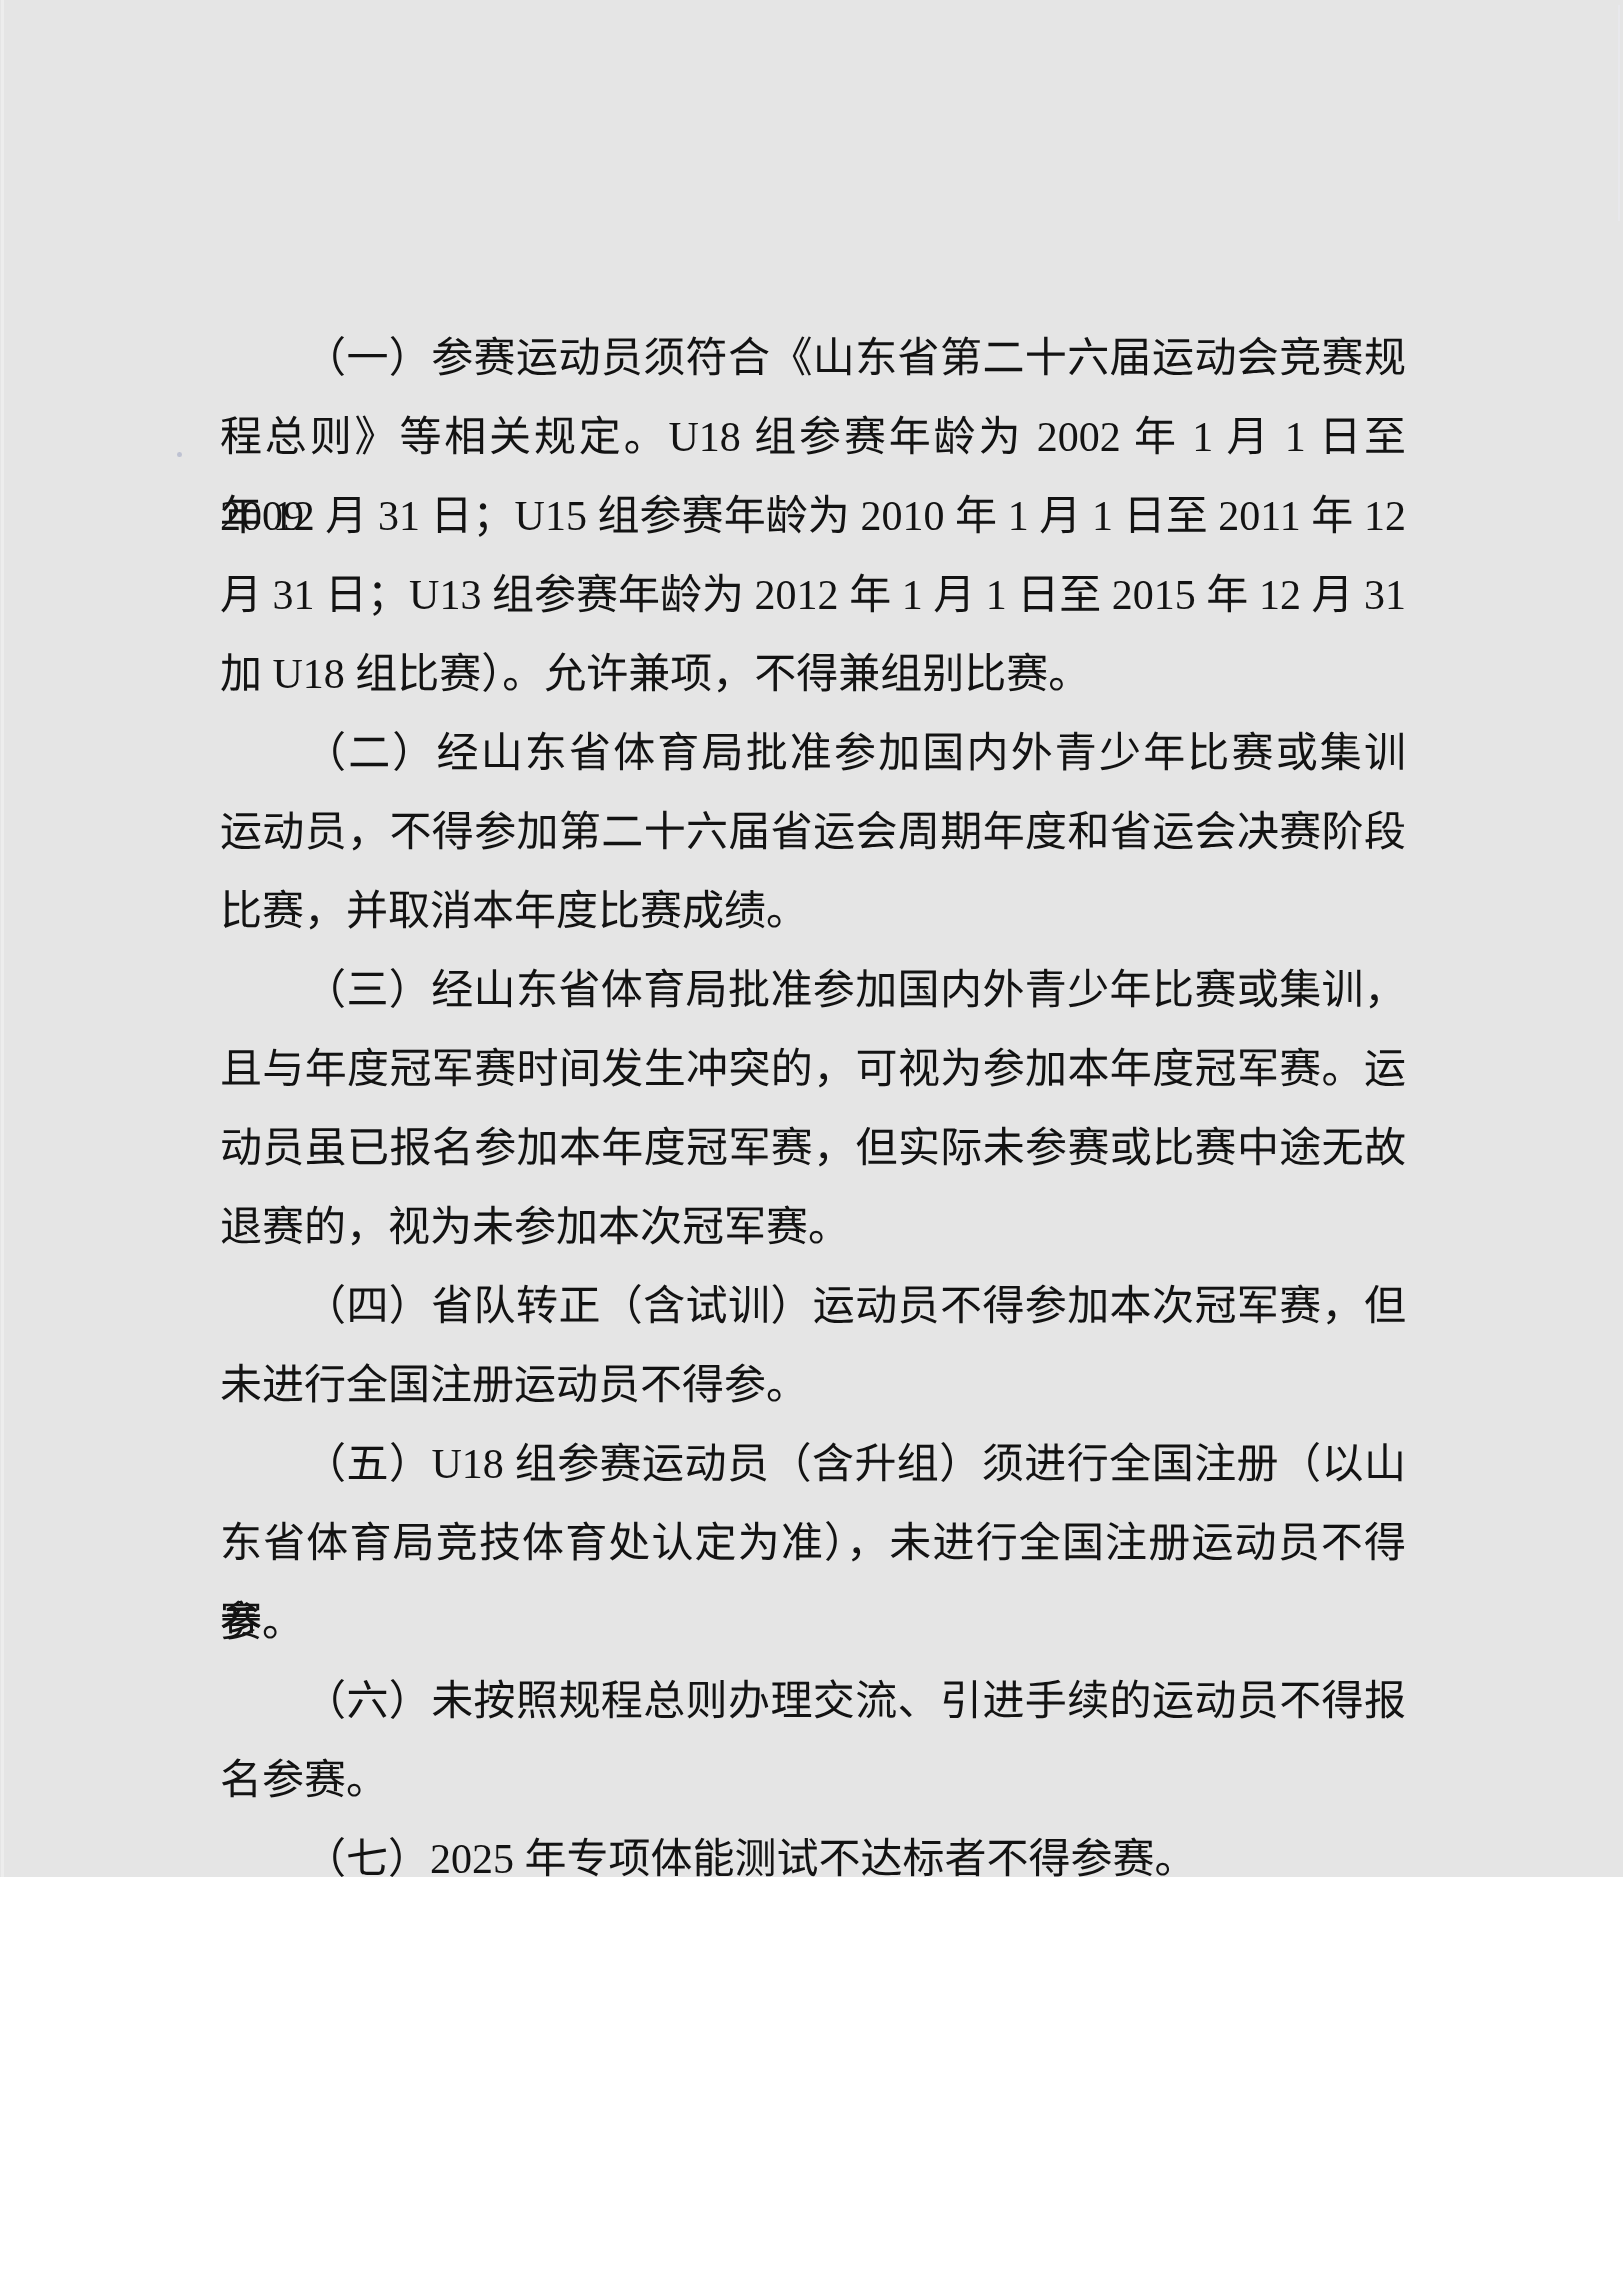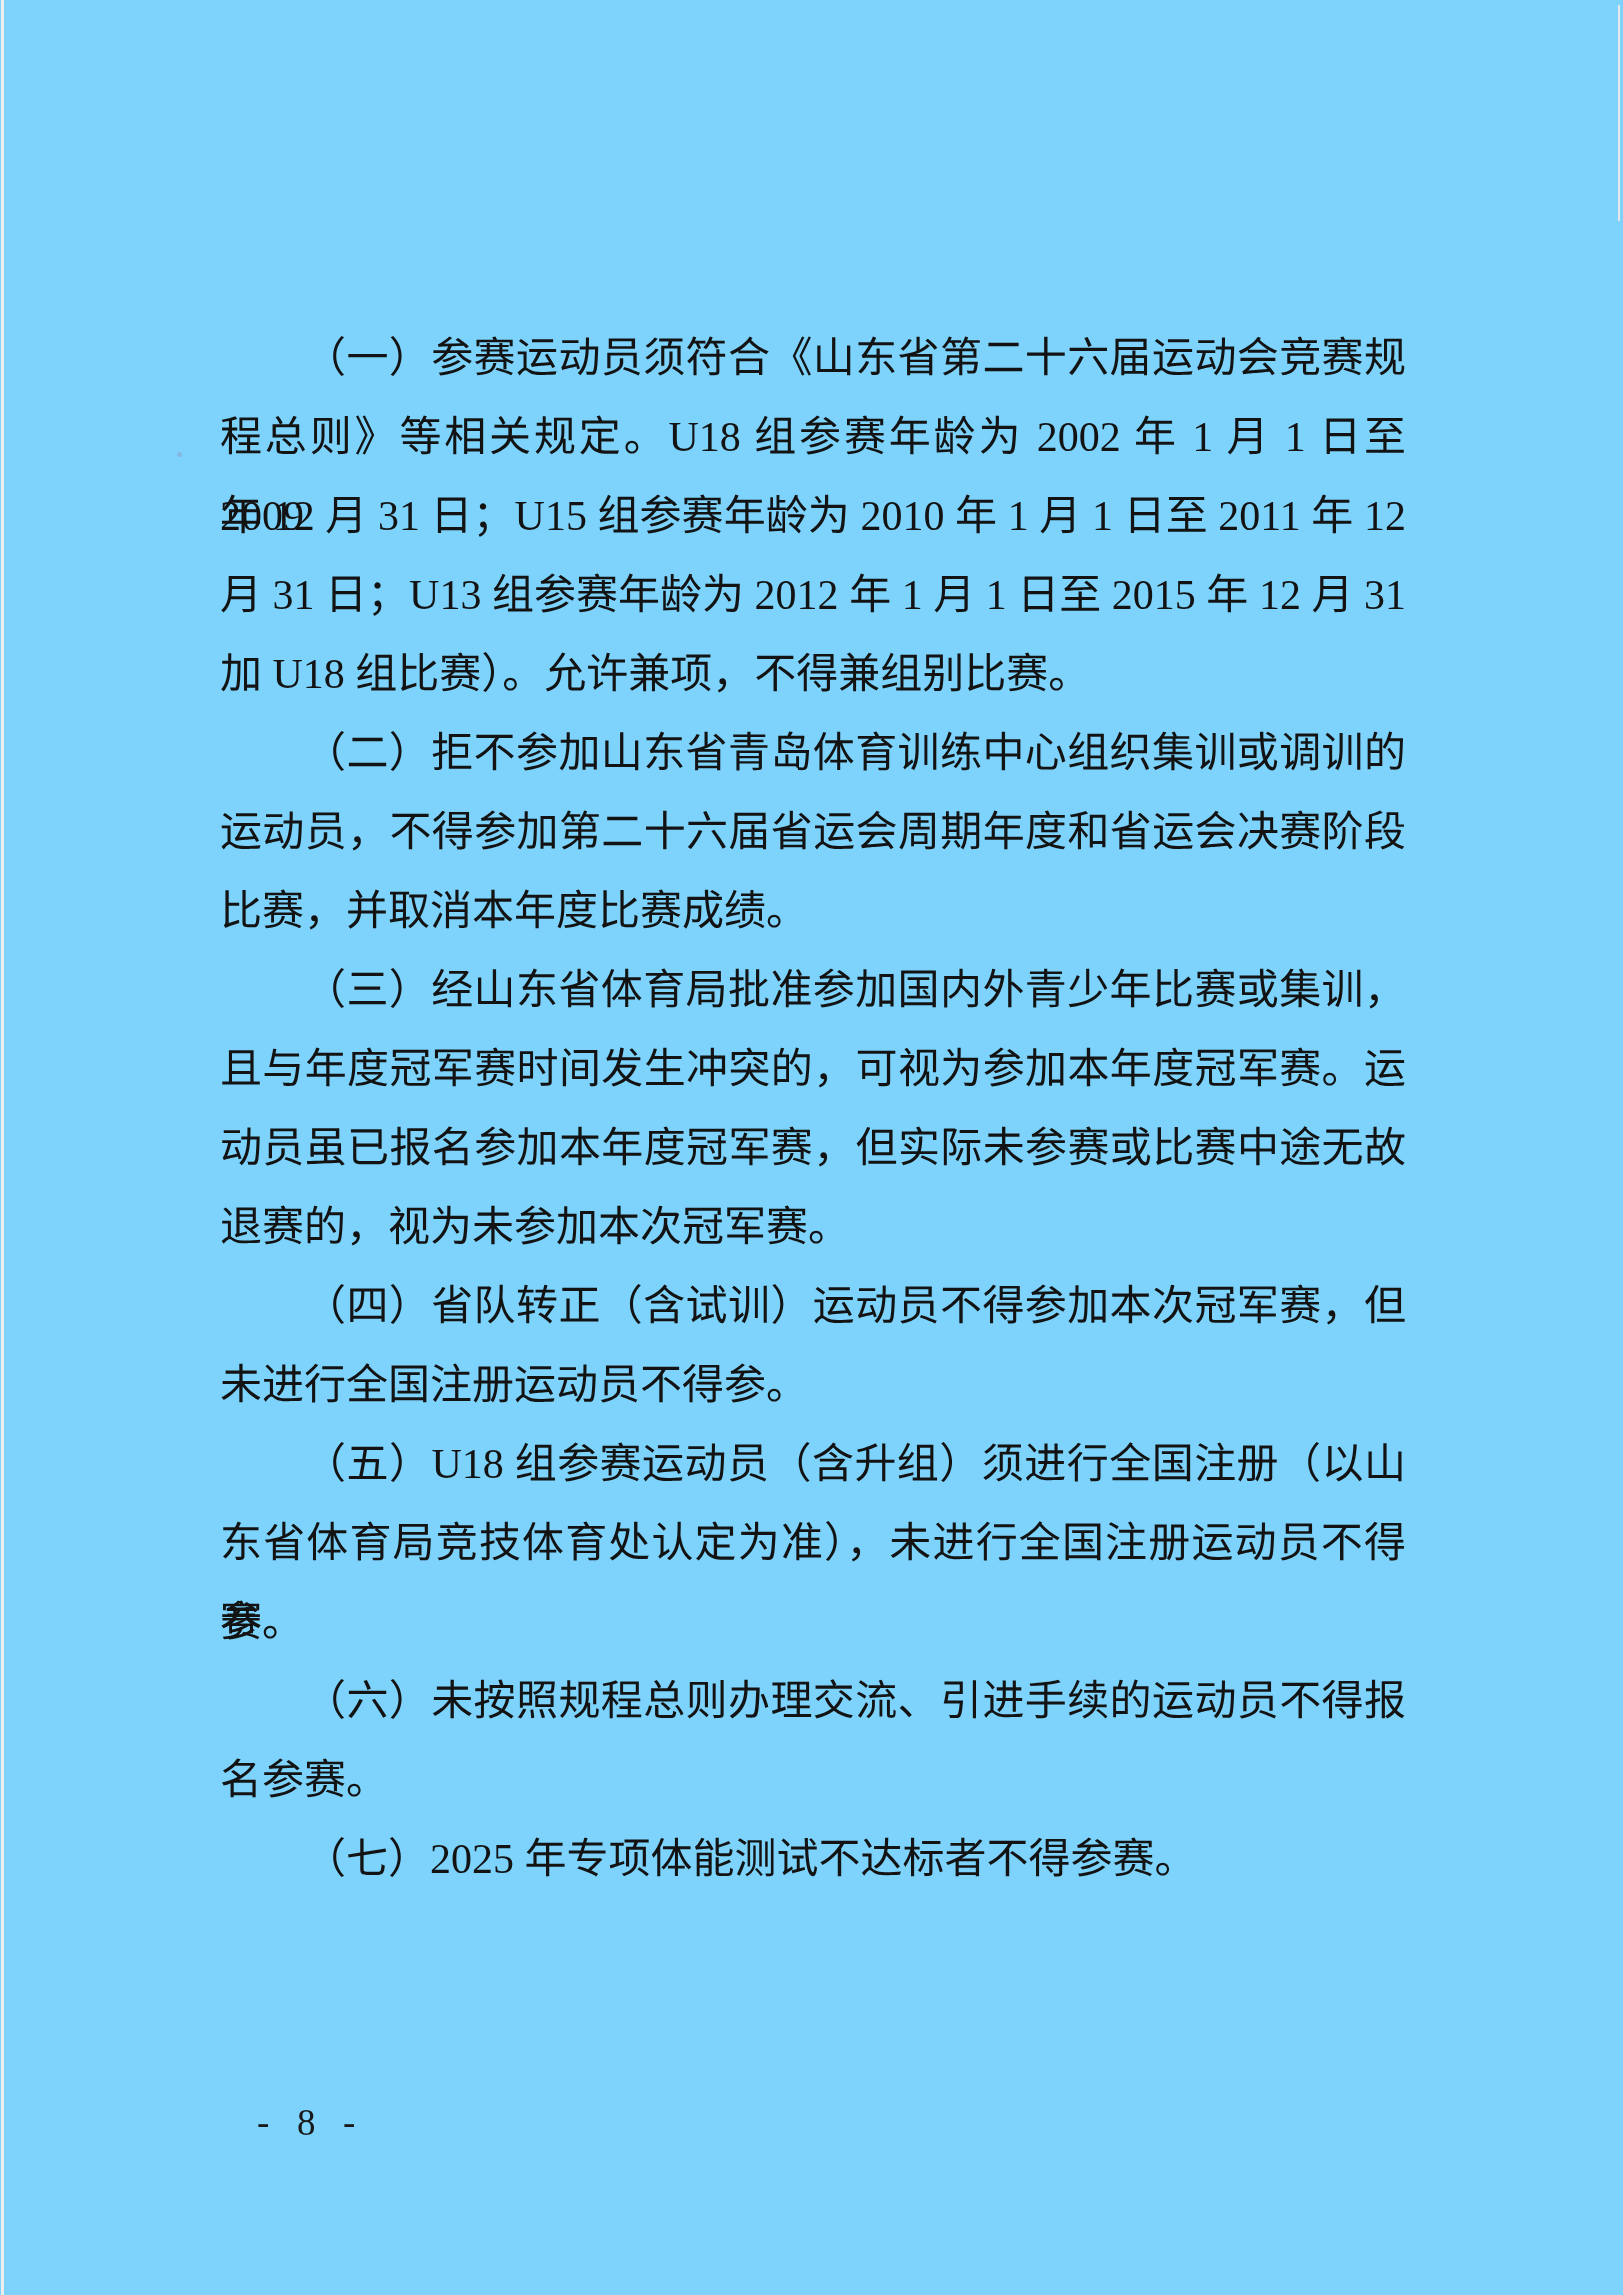--- a/index.html
+++ b/index.html
@@ -3,22 +3,22 @@
 <meta charset="utf-8">
 <style>
   html, body {
     margin: 0;
     padding: 0;
     background: #ffffff;
   }
   .page {
     position: relative;
     width: 1623px;
-    height: 2295px;
-    background: #7dd3fc;
+    height: 1877px;
+    background: #e5e5e5;
     overflow: hidden;
     font-family: "Liberation Serif", "DejaVu Serif", serif;
     color: #131313;
   }
   
   .scan-edge-left {
     position: absolute;
     left: 1.3px; top: 0;
     width: 2.6px; height: 2295px;
     background: #ededed;
@@ -84,21 +84,21 @@
 
     <div class="para">
       <div class="line justify indent">（一）参赛运动员须符合《山东省第二十六届运动会竞赛规</div>
       <div class="line justify">程总则》等相关规定。U18 组参赛年龄为 2002 年 1 月 1 日至 2009</div>
       <div class="line justify">年 12 月 31 日；U15 组参赛年龄为 2010 年 1 月 1 日至 2011 年 12</div>
       <div class="line justify">月 31 日；U13 组参赛年龄为 2012 年 1 月 1 日至 2015 年 12 月 31</div>
       <div class="line left">加 U18 组比赛）。允许兼项，不得兼组别比赛。</div>
     </div>
 
     <div class="para">
-      <div class="line justify indent">（二）拒不参加山东省青岛体育训练中心组织集训或调训的</div>
+      <div class="line justify indent">（二）经山东省体育局批准参加国内外青少年比赛或集训</div>
       <div class="line justify">运动员，不得参加第二十六届省运会周期年度和省运会决赛阶段</div>
       <div class="line left">比赛，并取消本年度比赛成绩。</div>
     </div>
 
     <div class="para">
       <div class="line justify indent">（三）经山东省体育局批准参加国内外青少年比赛或集训，</div>
       <div class="line justify">且与年度冠军赛时间发生冲突的，可视为参加本年度冠军赛。运</div>
       <div class="line justify">动员虽已报名参加本年度冠军赛，但实际未参赛或比赛中途无故</div>
       <div class="line left">退赛的，视为未参加本次冠军赛。</div>
     </div>

